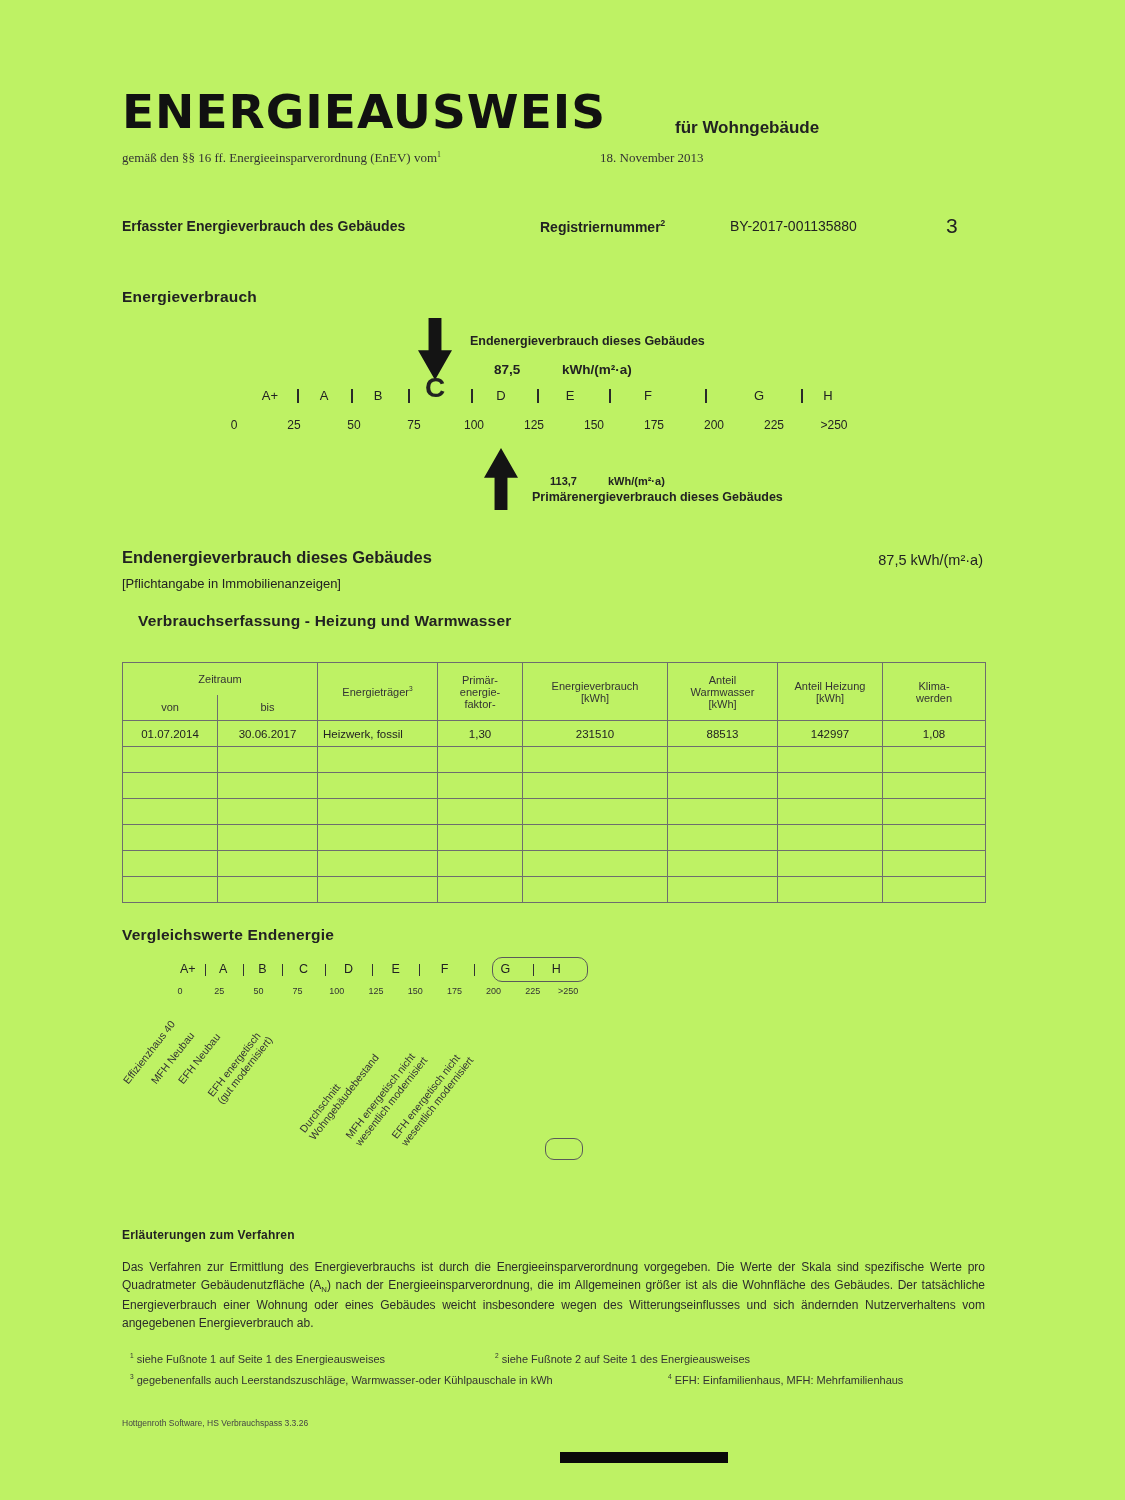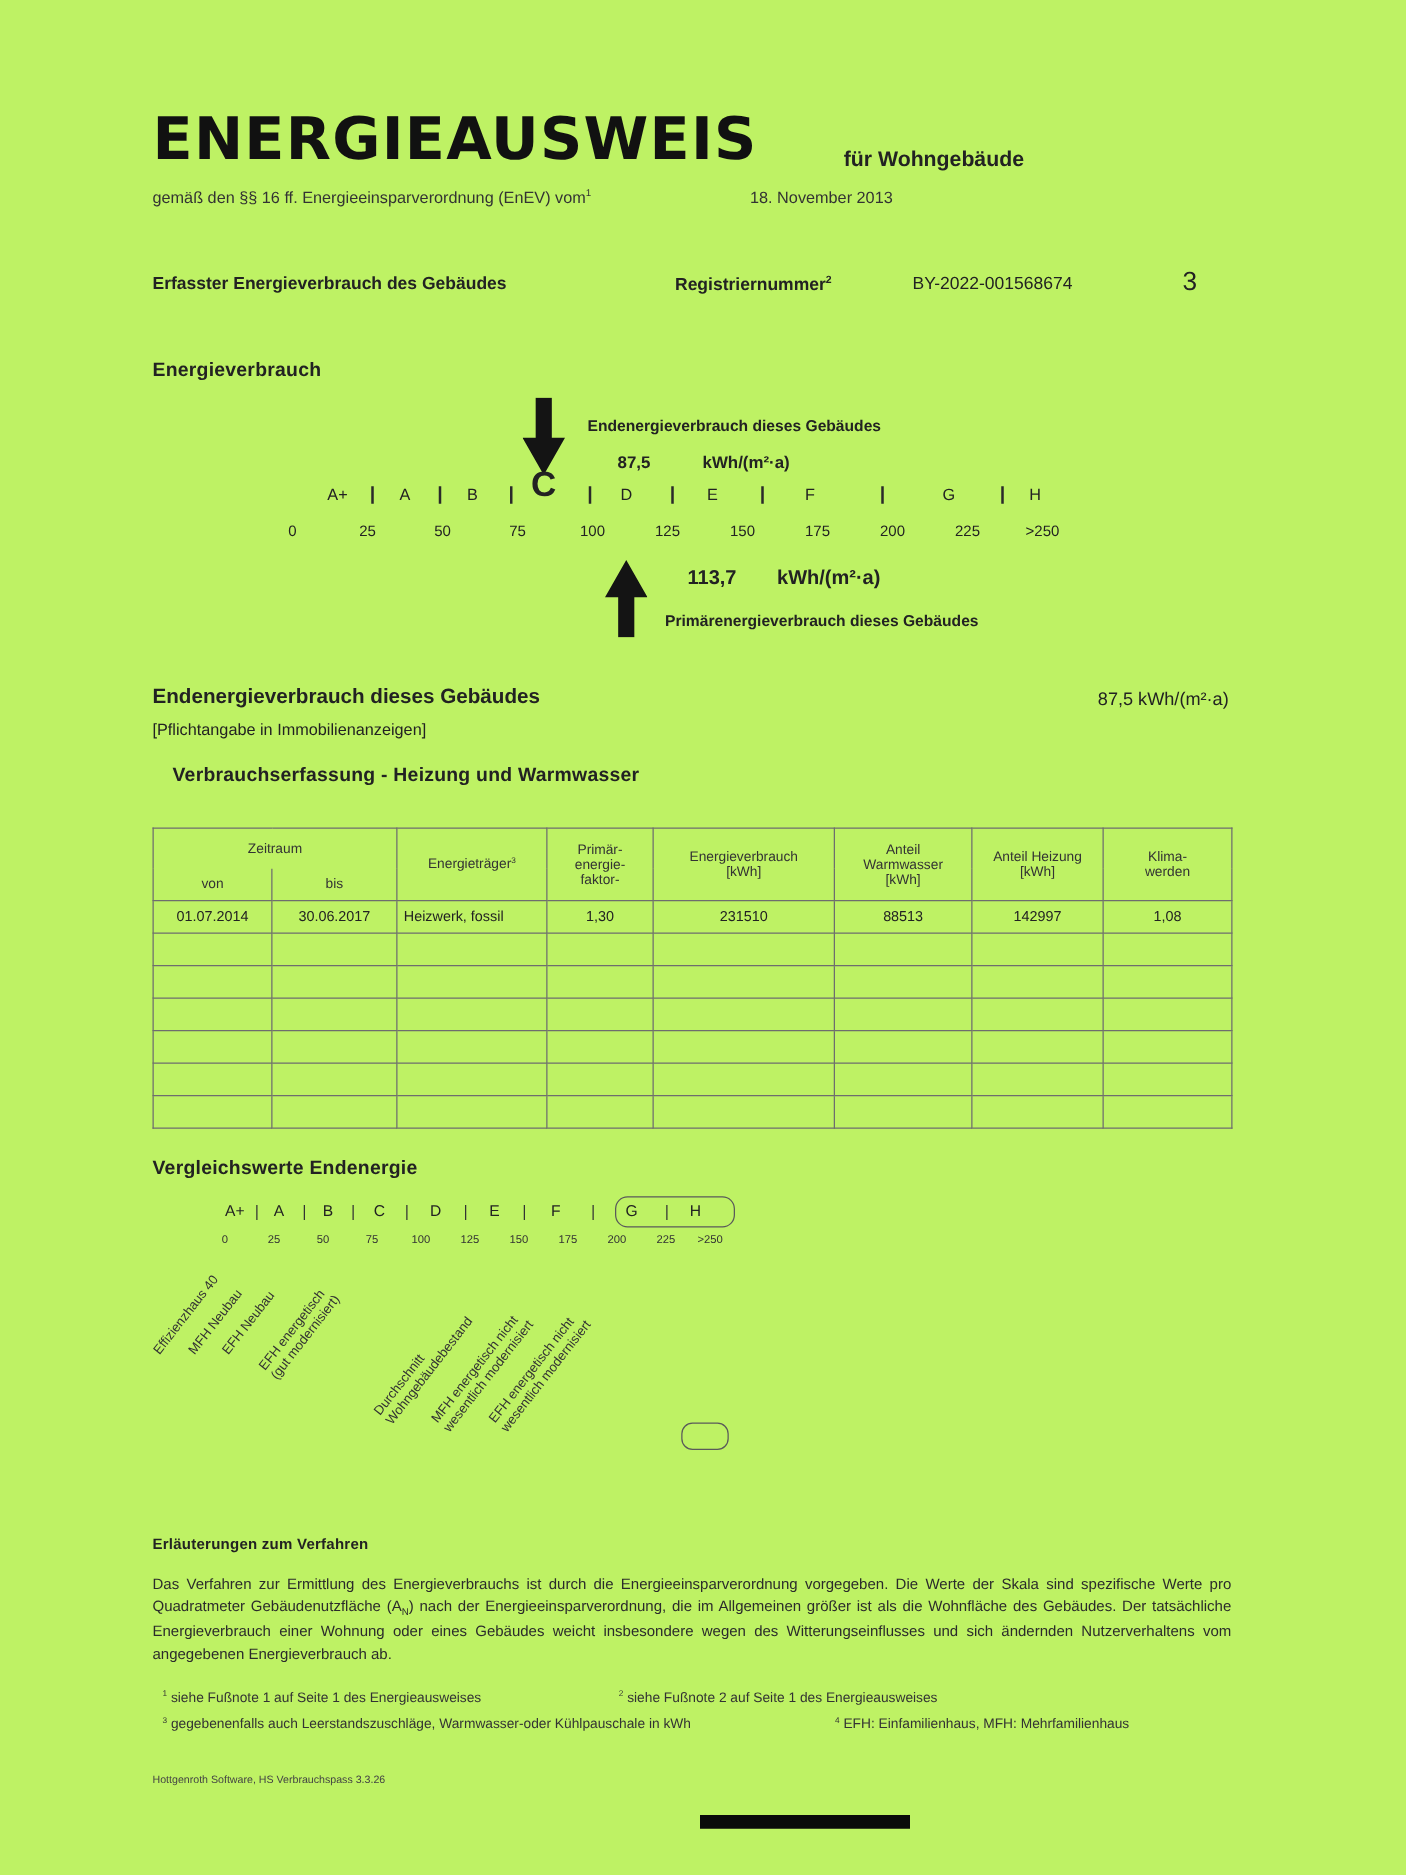--- a/index.html
+++ b/index.html
@@ -10,21 +10,21 @@
     overflow:hidden;
   }
   .content { position:absolute; left:122px; top:0; width:863px; height:100%; }
   .abs { position:absolute; }
   .b { font-weight:bold; }
 
   
   .title-row { top:84px; left:0; width:100%; height:62px; }
   .doc-title { font-family:"DejaVu Sans", sans-serif; font-weight:bold; font-size:47px; letter-spacing:1px; color:#111; }
   .doc-subtitle { position:absolute; left:553px; bottom:8px; font-size:17px; font-weight:bold; }
-  .law-line { top:150px; left:0; width:100%; font-size:13px; color:#333; }
+  .law-line { top:150px; left:0; width:100%; font-size:13px; color:#333;font-family:Liberation Serif, serif; }
   .law-date { position:absolute; left:478px; top:0; }
   sup { font-size:0.6em; vertical-align:super; }
 
   
   .header-row { top:216px; left:0; width:100%; height:30px; }
   .header-row .sec-title { left:0; top:2px; font-size:14px; font-weight:bold; }
   .header-row .reg-label { left:418px; top:2px; font-size:14px; font-weight:bold; }
   .header-row .reg-value { left:608px; top:2px; font-size:14px; }
   .header-row .page-num  { left:824px; top:-2px; font-size:21px; }
 
@@ -32,21 +32,21 @@
 
   
   .scale-area { top:318px; left:0; width:100%; height:218px; }
   .arrow-down { left:296px; top:0; width:34px; height:62px; background:#141414;
     clip-path:polygon(31% 0,69% 0,69% 52%,100% 52%,50% 100%,0 52%,31% 52%); }
   .arrow-up { left:362px; top:130px; width:34px; height:62px; background:#141414;
     clip-path:polygon(50% 0,100% 48%,69% 48%,69% 100%,31% 100%,31% 48%,0 48%); }
   .end-label { left:348px; top:16px; font-size:12.5px; font-weight:bold; }
   .end-value-row { left:372px; top:44px; font-size:13.5px; font-weight:bold; }
   .end-value-row .unit { margin-left:38px; }
-  .prim-value-row { left:428px; top:136px; font-size:16px; font-weight:bold; }
+  .prim-value-row { left:428px; top:157px; font-size:11px; font-weight:bold; }
   .prim-value-row .unit { margin-left:28px; }
   .prim-label { left:410px; top:172px; font-size:12.5px; font-weight:bold; }
 
   .letters-row { left:112px; top:62px; width:600px; height:34px; }
   .cls { position:absolute; top:8px; font-size:13px; transform:translateX(-50%); }
   .cls.current { top:-8px; font-size:28px; font-weight:bold; }
   .sepline { position:absolute; top:9px; width:1.5px; height:14px; background:#2a2a2a; }
   .ticks-row { left:112px; top:100px; width:600px; height:16px; }
   .tick { position:absolute; font-size:12px; transform:translateX(-50%); }
 
@@ -112,21 +112,21 @@
       <span class="doc-subtitle">für Wohngebäude</span>
     </div>
     <div class="abs law-line">
       <span>gemäß den §§ 16 ff. Energieeinsparverordnung (EnEV) vom</span><sup>1</sup>
       <span class="law-date">18. November 2013</span>
     </div>
 
     <div class="abs header-row">
       <span class="abs sec-title">Erfasster Energieverbrauch des Gebäudes</span>
       <span class="abs reg-label"><span>Registriernummer</span><sup>2</sup></span>
-      <span class="abs reg-value">BY-2022-001568674</span>
+      <span class="abs reg-value">BY-2017-001135880</span>
       <span class="abs page-num">3</span>
     </div>
 
     <div class="abs sect-h" style="top:288px; left:0;">Energieverbrauch</div>
 
     <div class="abs scale-area">
       <div class="abs arrow-down"></div>
       <div class="abs end-label">Endenergieverbrauch dieses Gebäudes</div>
       <div class="abs end-value-row">
         <span>87,5</span>

